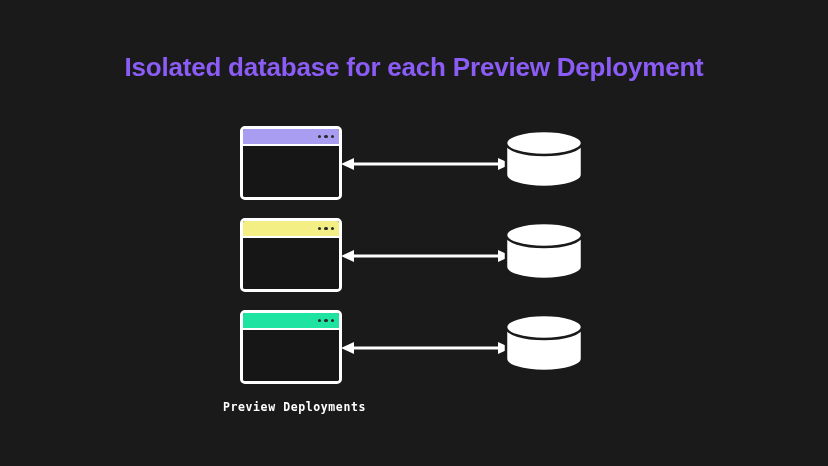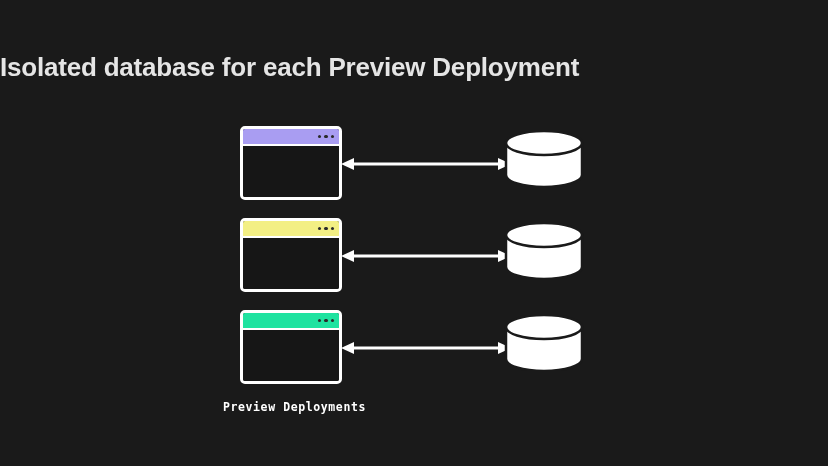--- a/index.html
+++ b/index.html
@@ -21,22 +21,22 @@
     inset: 0;
     background: #1a1a1a;
   }
 
   
   .title {
     position: absolute;
     top: 51px;
     left: 0;
     width: 828px;
-    text-align: left;
-    color: #e5e5e5;
+    text-align: center;
+    color: #8b5cf6;
     font-family: "Liberation Sans", sans-serif;
     font-size: 26px;
     font-weight: bold;
     letter-spacing: -0.2px;
     line-height: 32px;
     white-space: nowrap;
   }
 
   
   .diagram {

